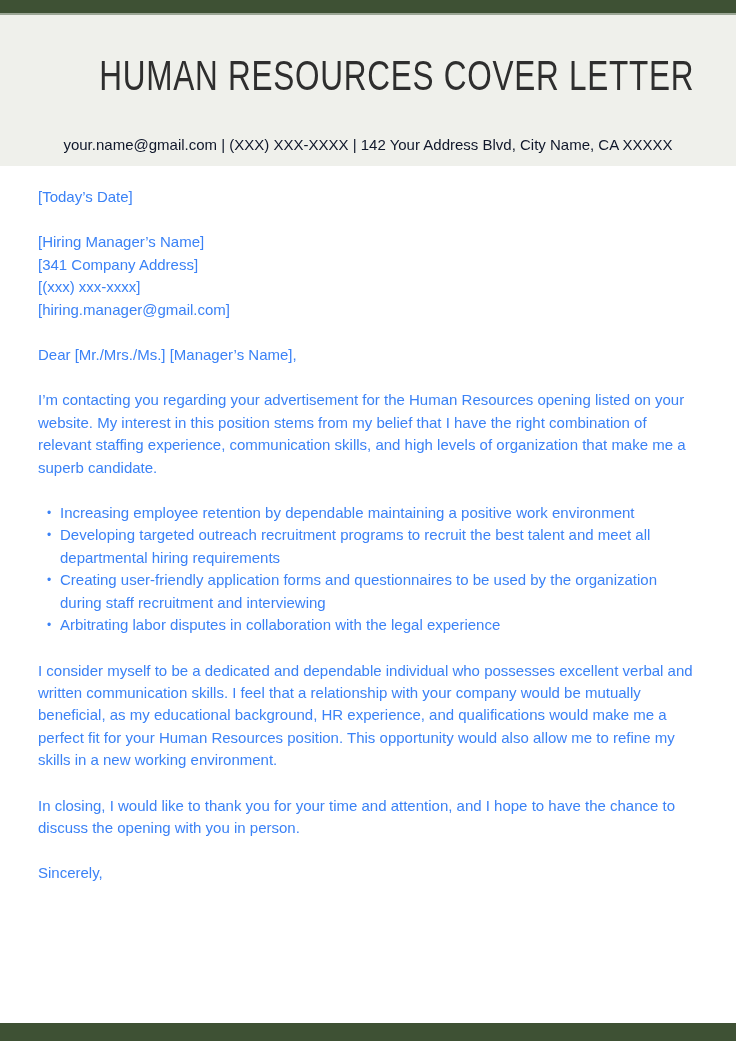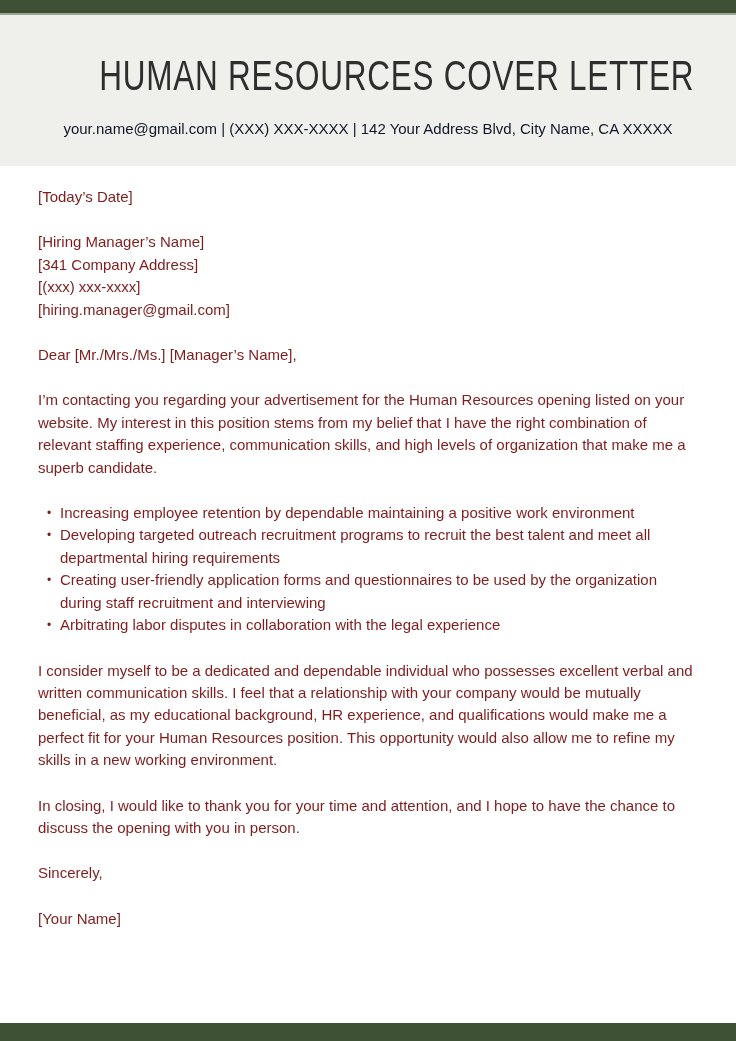--- a/index.html
+++ b/index.html
@@ -24,42 +24,42 @@
     height: 151px;
     background: #eff0eb;
     text-align: center;
     padding-top: 40px;
   }
   .title {
     display: block;
     text-align: center;
     white-space: nowrap;
     line-height: 42px;
-    margin-bottom: 13px;
+    margin-bottom: 29px;
   }
   .title-inner {
     display: inline-block;
     font-size: 42px;
     font-weight: 400;
     color: #2e2e2e;
     letter-spacing: 1px;
     transform: scaleX(0.75);
     transform-origin: center;
   }
   .contact {
     font-size: 15px;
     color: #0f172a;
     line-height: 20px;
   }
   .letter-body {
     height: 819px;
     padding: 20px 43px 0 38px;
     font-size: 15px;
     line-height: 22.4px;
-    color: #7f1d1d;
+    color: #3b82f6;
     overflow: hidden;
   }
   .block { margin-bottom: 23px; }
   .recipient-line { display: block; }
   ul.abilities {
     list-style: none;
     margin-bottom: 23px;
   }
   ul.abilities li {
     display: flex;
@@ -129,19 +129,18 @@
         <span class="bullet-text">Arbitrating labor disputes in collaboration with the legal experience</span>
       </li>
     </ul>
 
     <p class="block">I consider myself to be a dedicated and dependable individual who possesses excellent verbal and written communication skills. I feel that a relationship with your company would be mutually beneficial, as my educational background, HR experience, and qualifications would make me a perfect fit for your Human Resources position. This opportunity would also allow me to refine my skills in a new working environment.</p>
 
     <p class="block">In closing, I would like to thank you for your time and attention, and I hope to have the chance to discuss the opening with you in person.</p>
 
     <p class="block">Sincerely,</p>
 
-    <p class="block">[Your Name]</p>
 
   </div>
 
   <div class="bottom-bar"></div>
 
 </div>
 
 </body></html>

